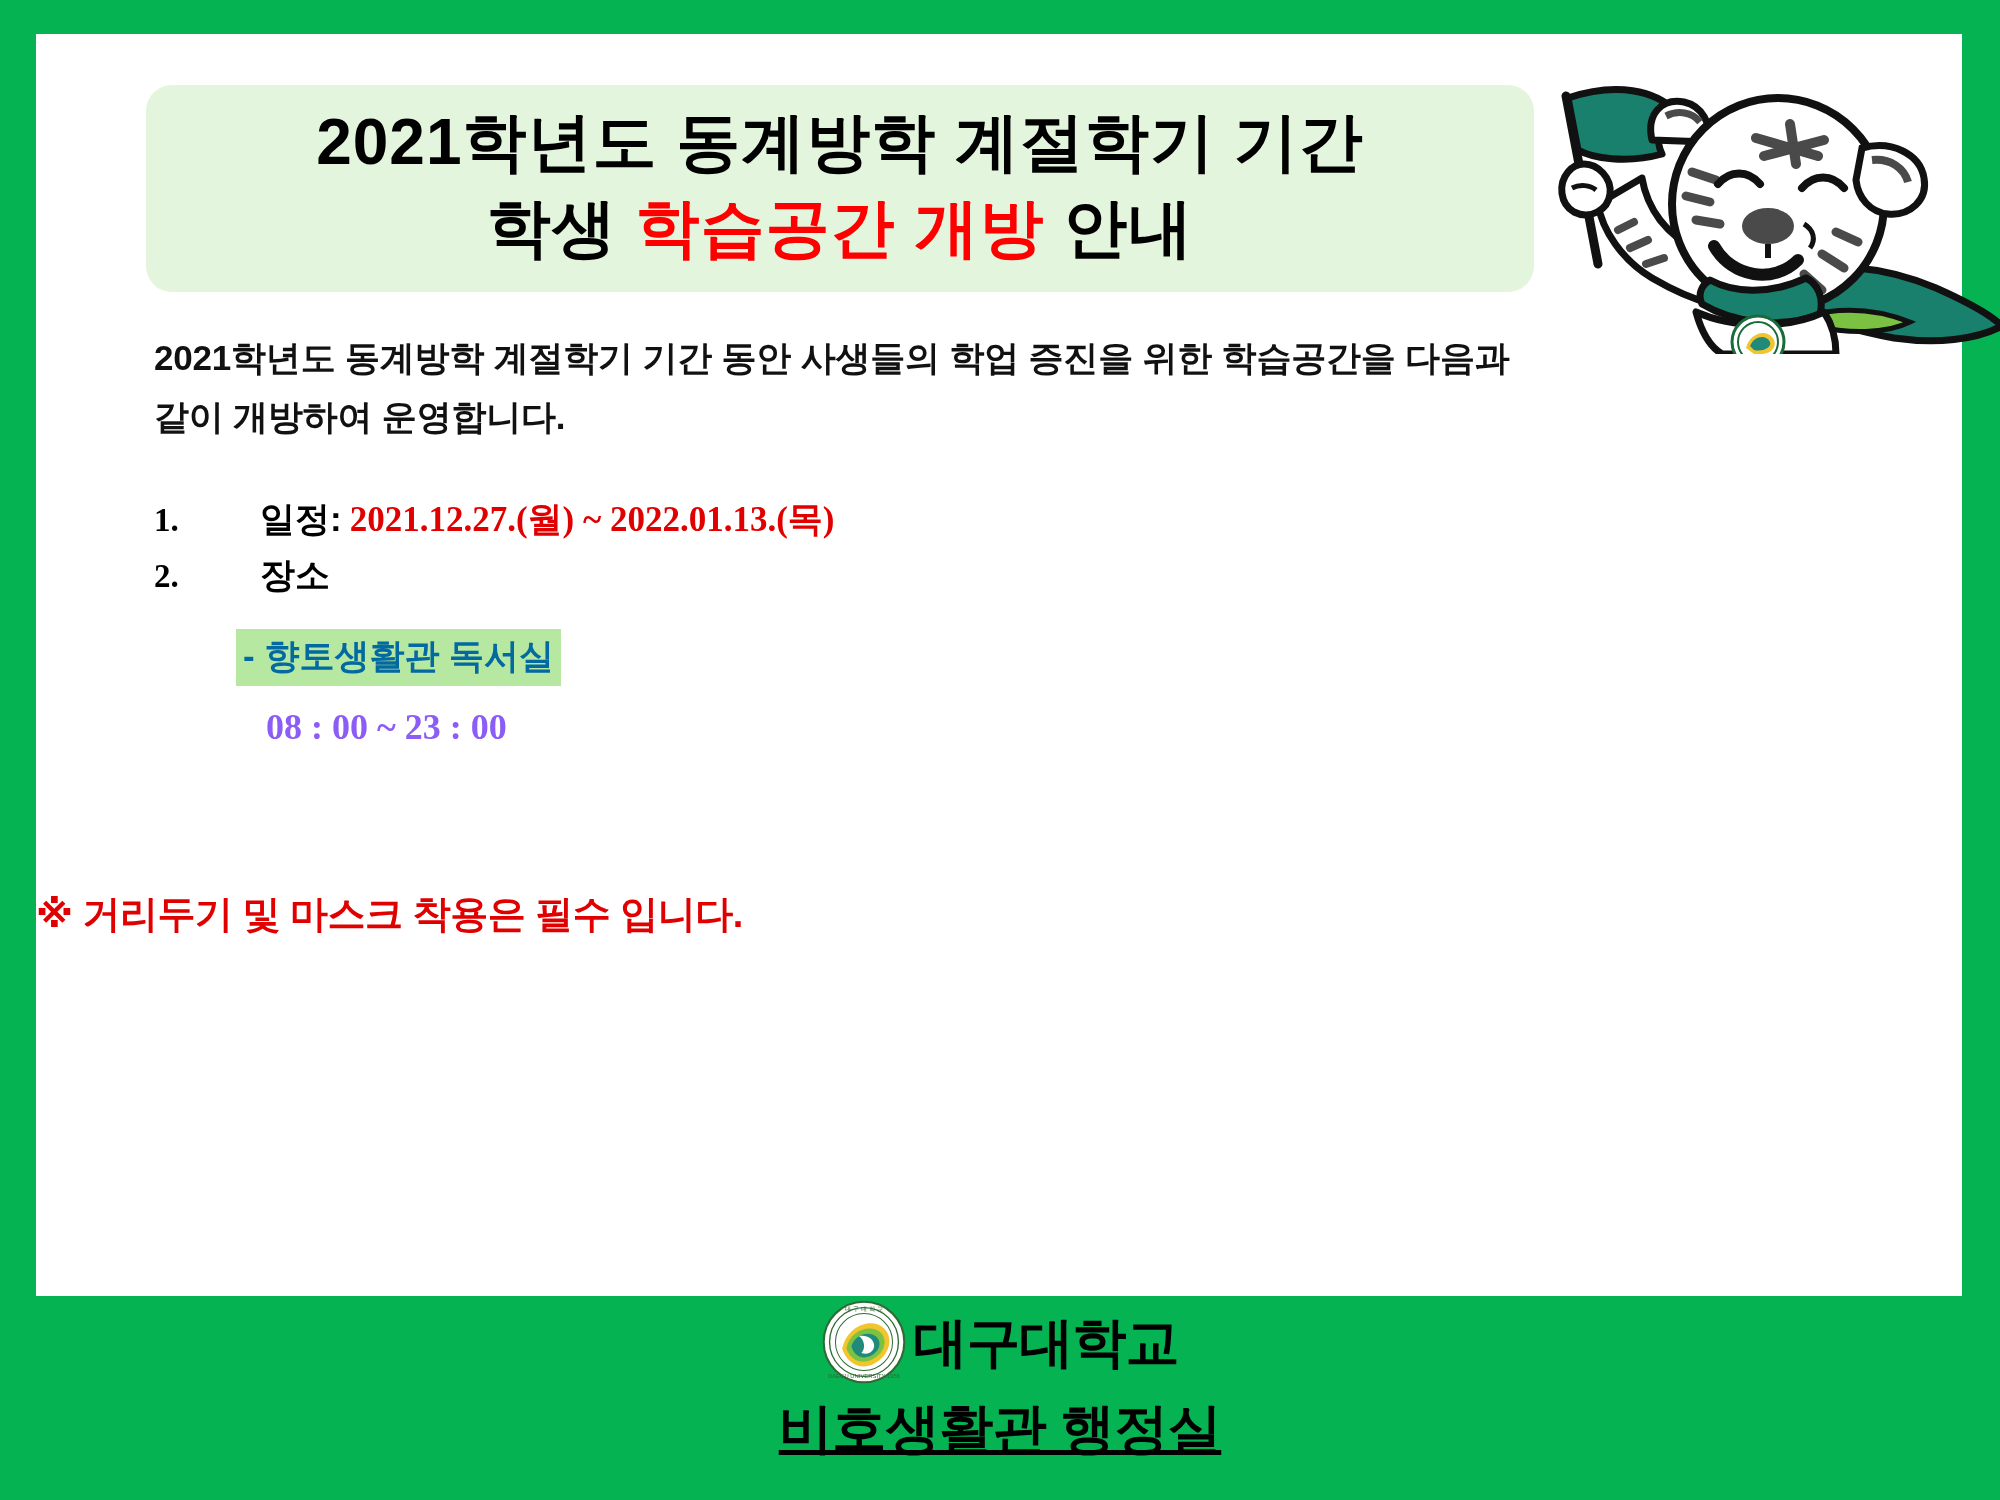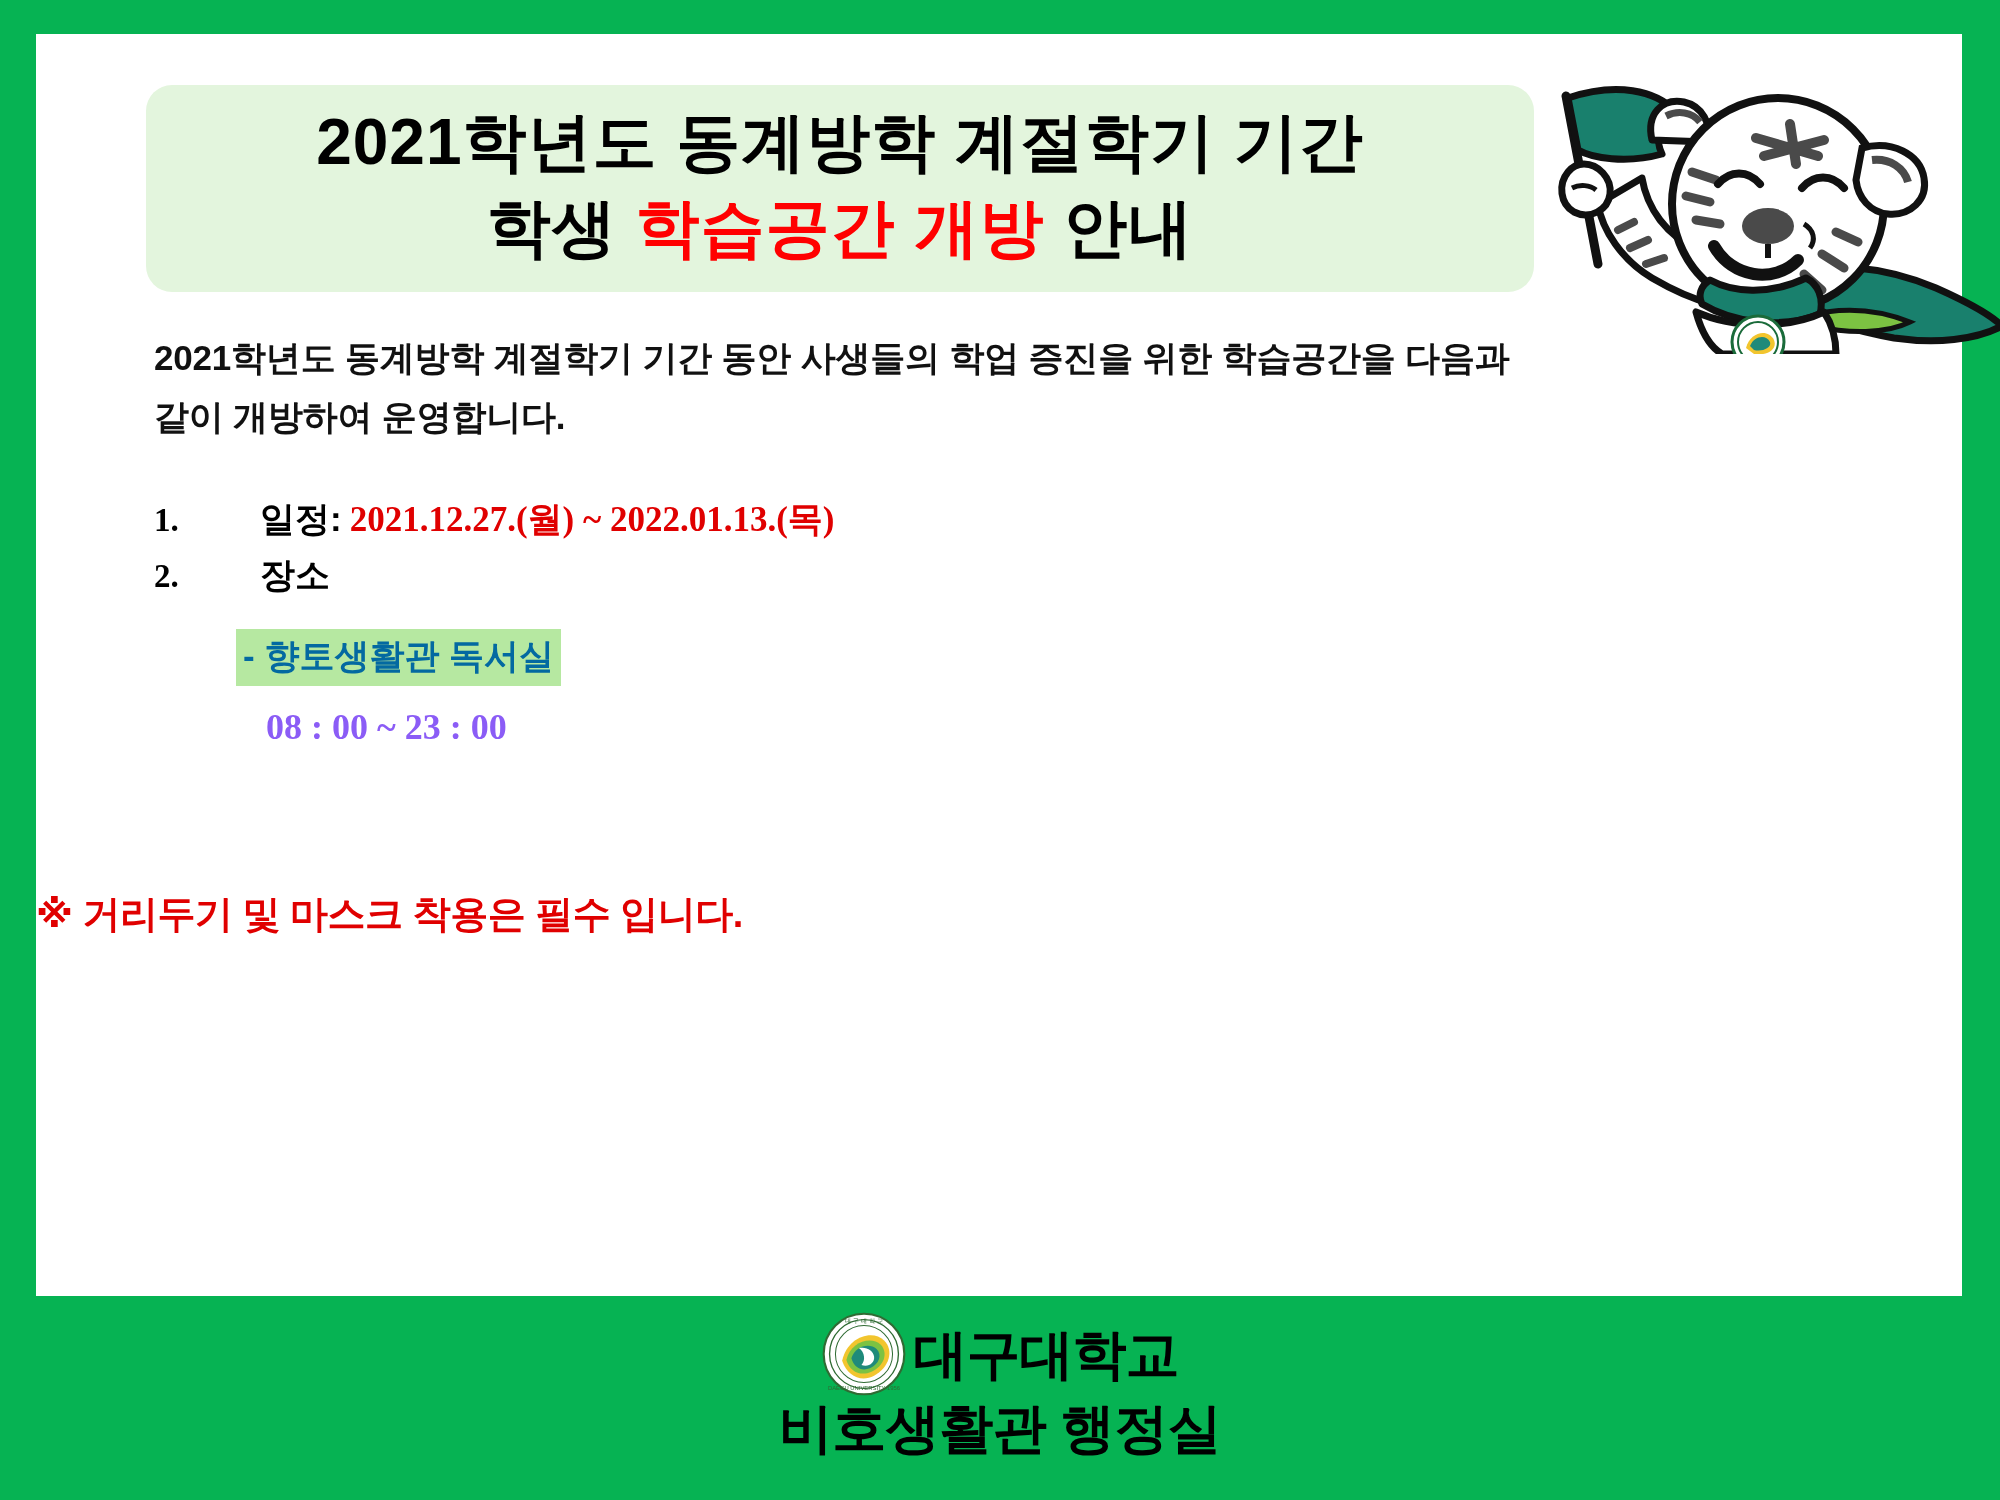--- a/index.html
+++ b/index.html
@@ -157,37 +157,38 @@
     position: absolute;
     left: 0;
     top: 1300px;
     width: 2000px;
     height: 200px;
     text-align: center;
     color: #000000;
   }
   #footer-row1 {
     display: flex;
-    align-items: flex-end;
+    align-items: flex-start;
     justify-content: center;
     height: 96px;
     gap: 8px;
   }
   #footer-logo { width: 84px; height: 84px; display: block; }
   #org-name {
     font-size: 54px;
     font-weight: 700;
     letter-spacing: -1px;
     line-height: 84px;
   }
   #dept-name {
     font-size: 54px;
     font-weight: 700;
     letter-spacing: -0.5px;
     line-height: 64px;
+    text-decoration: underline;
   }
 </style>
 </head>
 <body>
 
 <div id="poster">
 
   <div id="sheet">
 
     <div id="title-banner">

